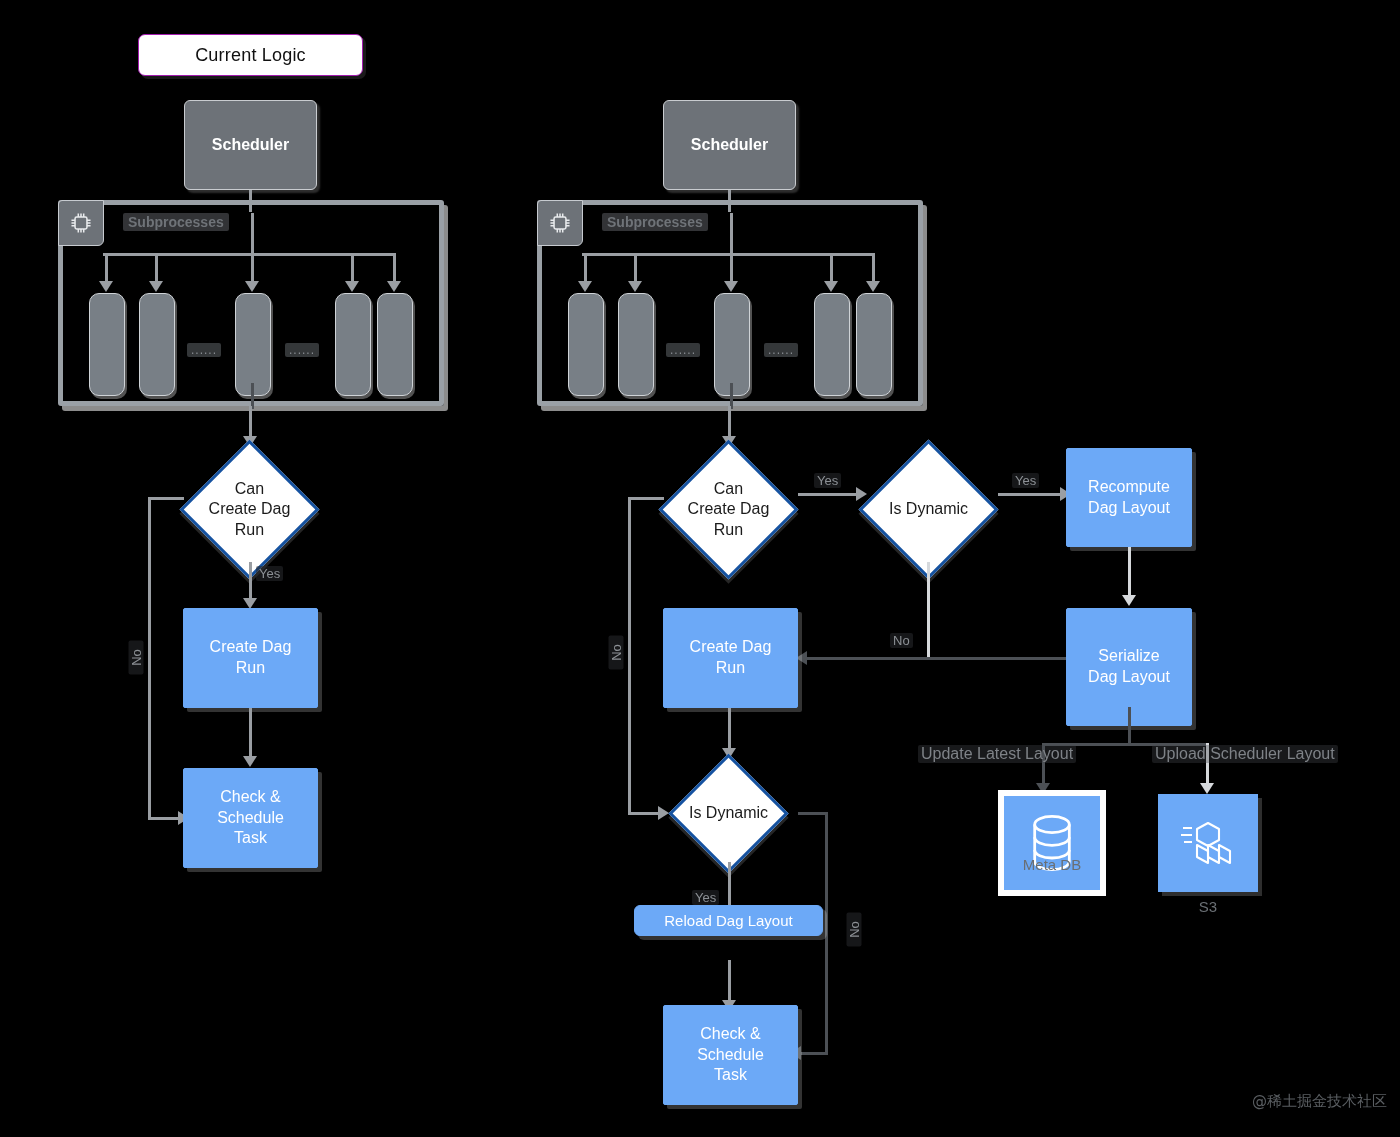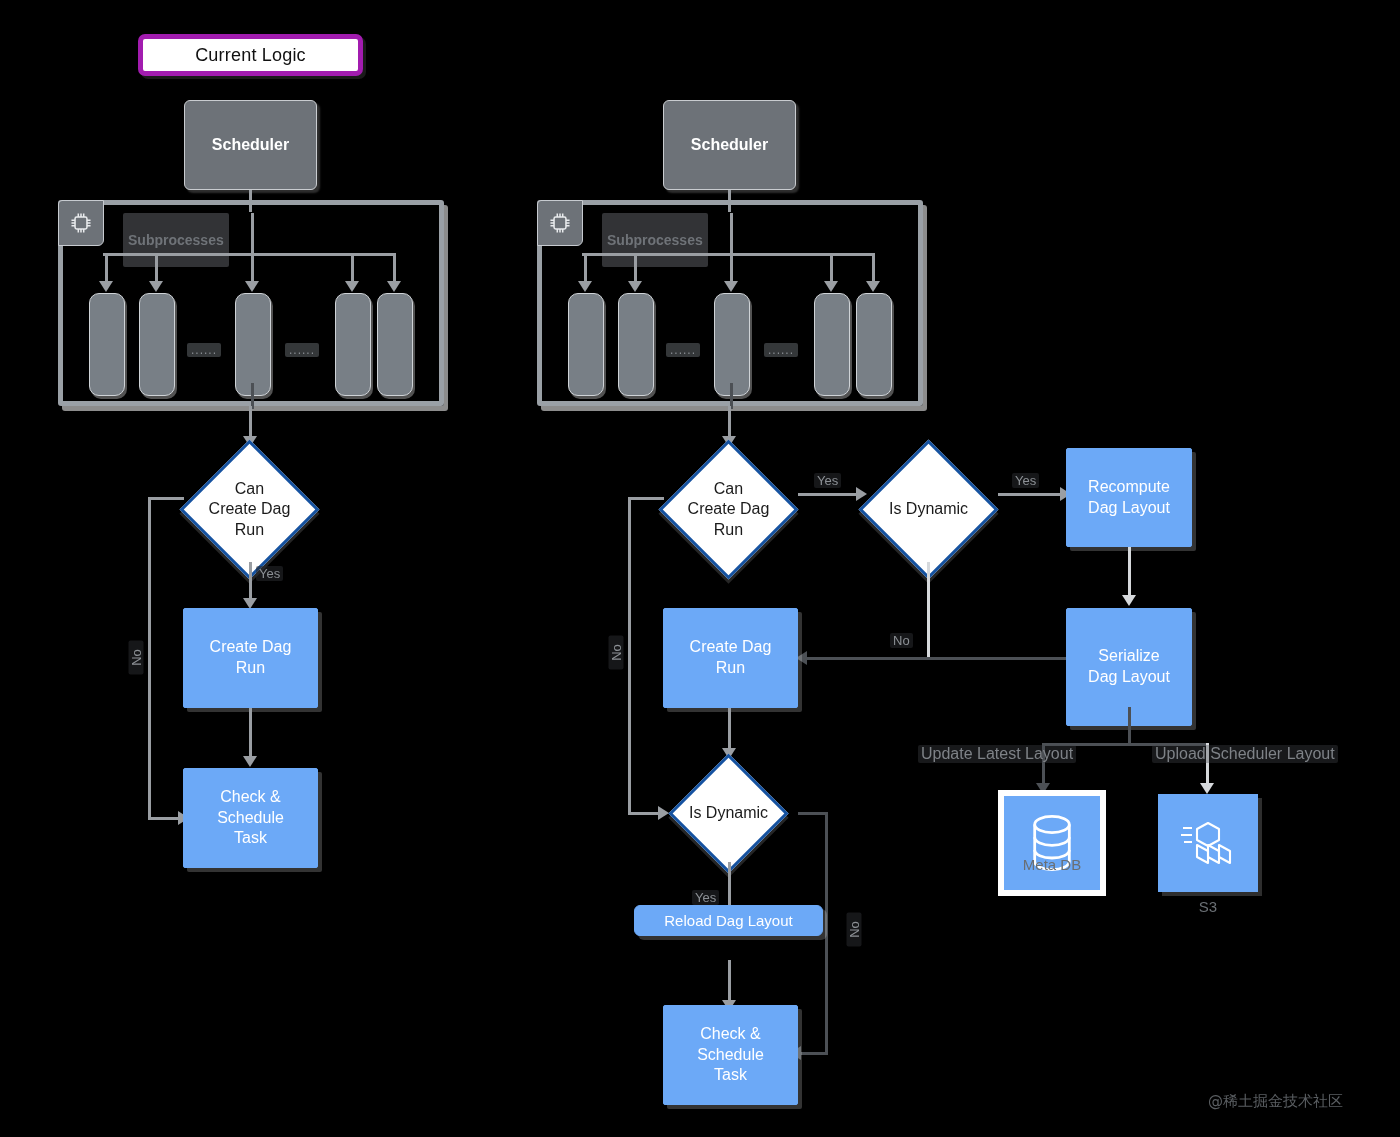--- a/index.html
+++ b/index.html
@@ -8,21 +8,21 @@
     width:1400px; height:1137px;
     font-family:"Liberation Sans","DejaVu Sans",sans-serif;
     position:relative; overflow:hidden;
   }
   #stage { position:absolute; inset:0; }
 
   .node { position:absolute; }
 
   
   .title-pill{
-    background:#ffffff; border:5px solid #a21caf; border-radius:7px;
+    background:#ffffff; border:1px solid #a21caf; border-radius:7px;
     display:flex; align-items:center; justify-content:center;
     color:#111; font-size:18px; letter-spacing:.2px;
     box-shadow:3px 3px 0 rgba(255,255,255,.10);
   }
 
   
   .scheduler{
     background:#6d7278; border:1px solid #c9ccd0; border-radius:6px;
     display:flex; align-items:center; justify-content:center;
     color:#fff; font-size:16px; font-weight:bold;
@@ -36,21 +36,21 @@
   }
   .sub-tab{
     position:absolute; left:-5px; top:-5px;
     width:46px; height:46px; background:#6d7278;
     border:1px solid #c7cbd0; border-radius:4px 0 6px 0;
     display:flex; align-items:center; justify-content:center;
   }
   .sub-label{
     position:absolute; left:60px; top:8px;
     color:#6f7378; font-size:14px; font-weight:600;
-    background:rgba(110,114,119,.45); padding:19px 5px; border-radius:2px;
+    background:rgba(110,114,119,.45); padding:1px 5px; border-radius:2px;
     white-space:nowrap;
   }
   .proc{
     position:absolute; background:#787f86; border:1px solid #cfd3d7;
     border-radius:10px; box-shadow:2px 3px 0 rgba(255,255,255,.32);
   }
   .proc-gap{
     position:absolute; color:#8a8f94; font-size:12px; letter-spacing:1px;
     background:rgba(125,130,136,.42); padding:0 4px; border-radius:2px;
     white-space:nowrap;
@@ -343,15 +343,15 @@
     <span>Reload Dag Layout</span>
   </div>
 
   <div class="ln v" style="left:728px; top:960px; height:44px;"></div>
   <div class="arrow down" style="left:722px; top:1000px;"></div>
 
   <div class="node bbox" style="left:663px; top:1005px; width:135px; height:100px;">
     <span>Check &amp;<br>Schedule<br>Task</span>
   </div>
 
-  <div class="watermark" style="left:1208px; top:1092px;">@稀土掘金技术社区</div>
+  <div class="watermark" style="left:1252px; top:1092px;">@稀土掘金技术社区</div>
 
 </div>
 
 </body></html>

